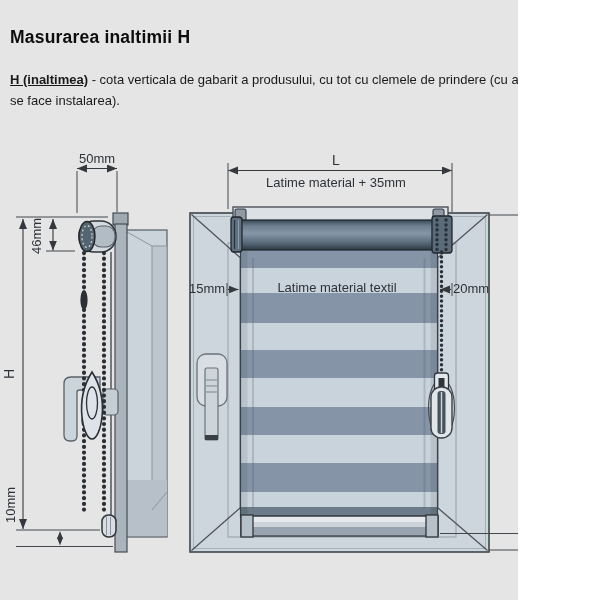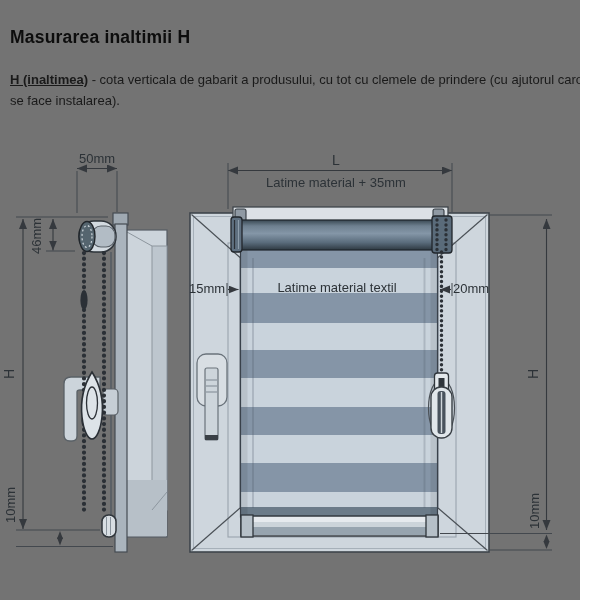--- a/index.html
+++ b/index.html
@@ -1,17 +1,17 @@
 <!DOCTYPE html>
 <html><head>
 <meta charset="utf-8">
 <style>
   html,body{margin:0;padding:0;background:#ffffff;}
   .page{
-    position:relative;width:580px;height:600px;background:#737373;overflow:hidden;
+    position:relative;width:518px;height:600px;background:#e5e5e5;overflow:hidden;
     font-family:"Liberation Sans",sans-serif;color:#111;
   }
   .page-title{
     position:absolute;top:27px;left:10px;margin:0;
     font-size:17.5px;font-weight:bold;color:#0d0d0d;letter-spacing:0.2px;
   }
   .page-desc{
     position:absolute;top:69px;left:10px;width:588px;margin:0;
     font-size:13px;line-height:1.65;color:#1a1a1a;
   }

